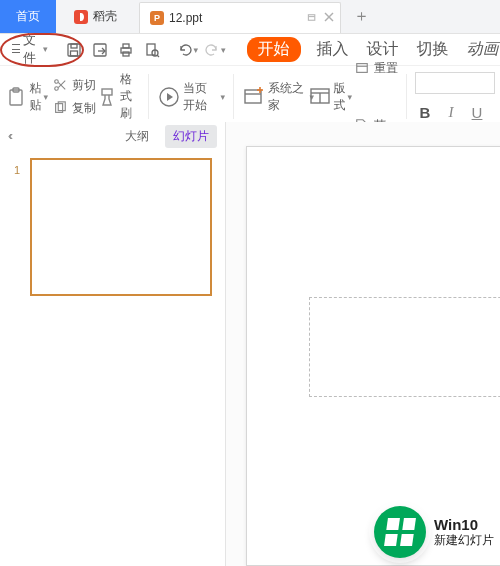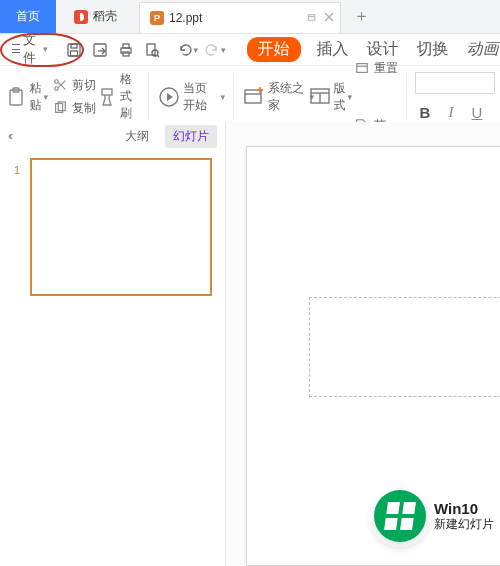--- a/index.html
+++ b/index.html
@@ -89,21 +89,21 @@
   .lp-tab.active{background:#e6e7e9;color:#6d28d9;}
   .thumbs{flex:1;padding:6px 8px 8px 10px;position:relative;}
   .slidenum{position:absolute;left:14px;top:14px;font-size:11px;color:#b98842;}
   .thumb{position:absolute;left:30px;top:8px;width:182px;height:138px;border:2px solid var(--slide-orange);background:#fff;}
 
   .canvas{flex:1;position:relative;background:#fbfbfb;}
   .page{position:absolute;left:20px;top:24px;width:560px;height:420px;background:#fff;border:1px solid #d6d6d6;box-shadow:0 1px 4px rgba(0,0,0,.08);}
   .placeholder{position:absolute;right:0;left:62px;top:150px;height:100px;border:1px dashed #bdbdbd;}
 
   
-  .win-overlay{position:absolute;right:0;bottom:20px;display:flex;align-items:center;gap:8px;background:rgba(255,255,255,0);padding:4px 6px;}
+  .win-overlay{position:absolute;right:0;bottom:4px;display:flex;align-items:center;gap:8px;background:rgba(255,255,255,0);padding:4px 6px;}
   .win-logo{width:52px;height:52px;border-radius:50%;background:var(--win-green);display:flex;align-items:center;justify-content:center;box-shadow:0 0 0 5px rgba(255,255,255,.55), 0 4px 10px rgba(0,0,0,.25);}
   .win-logo .sq{position:relative;width:28px;height:28px;transform:skewX(-8deg);}
   .win-logo .sq span{position:absolute;background:#fff;width:12px;height:12px;}
   .win-logo .sq span:nth-child(1){left:0;top:0;}
   .win-logo .sq span:nth-child(2){right:0;top:0;}
   .win-logo .sq span:nth-child(3){left:0;bottom:0;}
   .win-logo .sq span:nth-child(4){right:0;bottom:0;}
   .win-text{display:flex;flex-direction:column;line-height:1.1;}
   .win-text .l1{font-size:15px;color:#222;font-weight:600;}
   .win-text .l2{font-size:12px;color:#222;}

